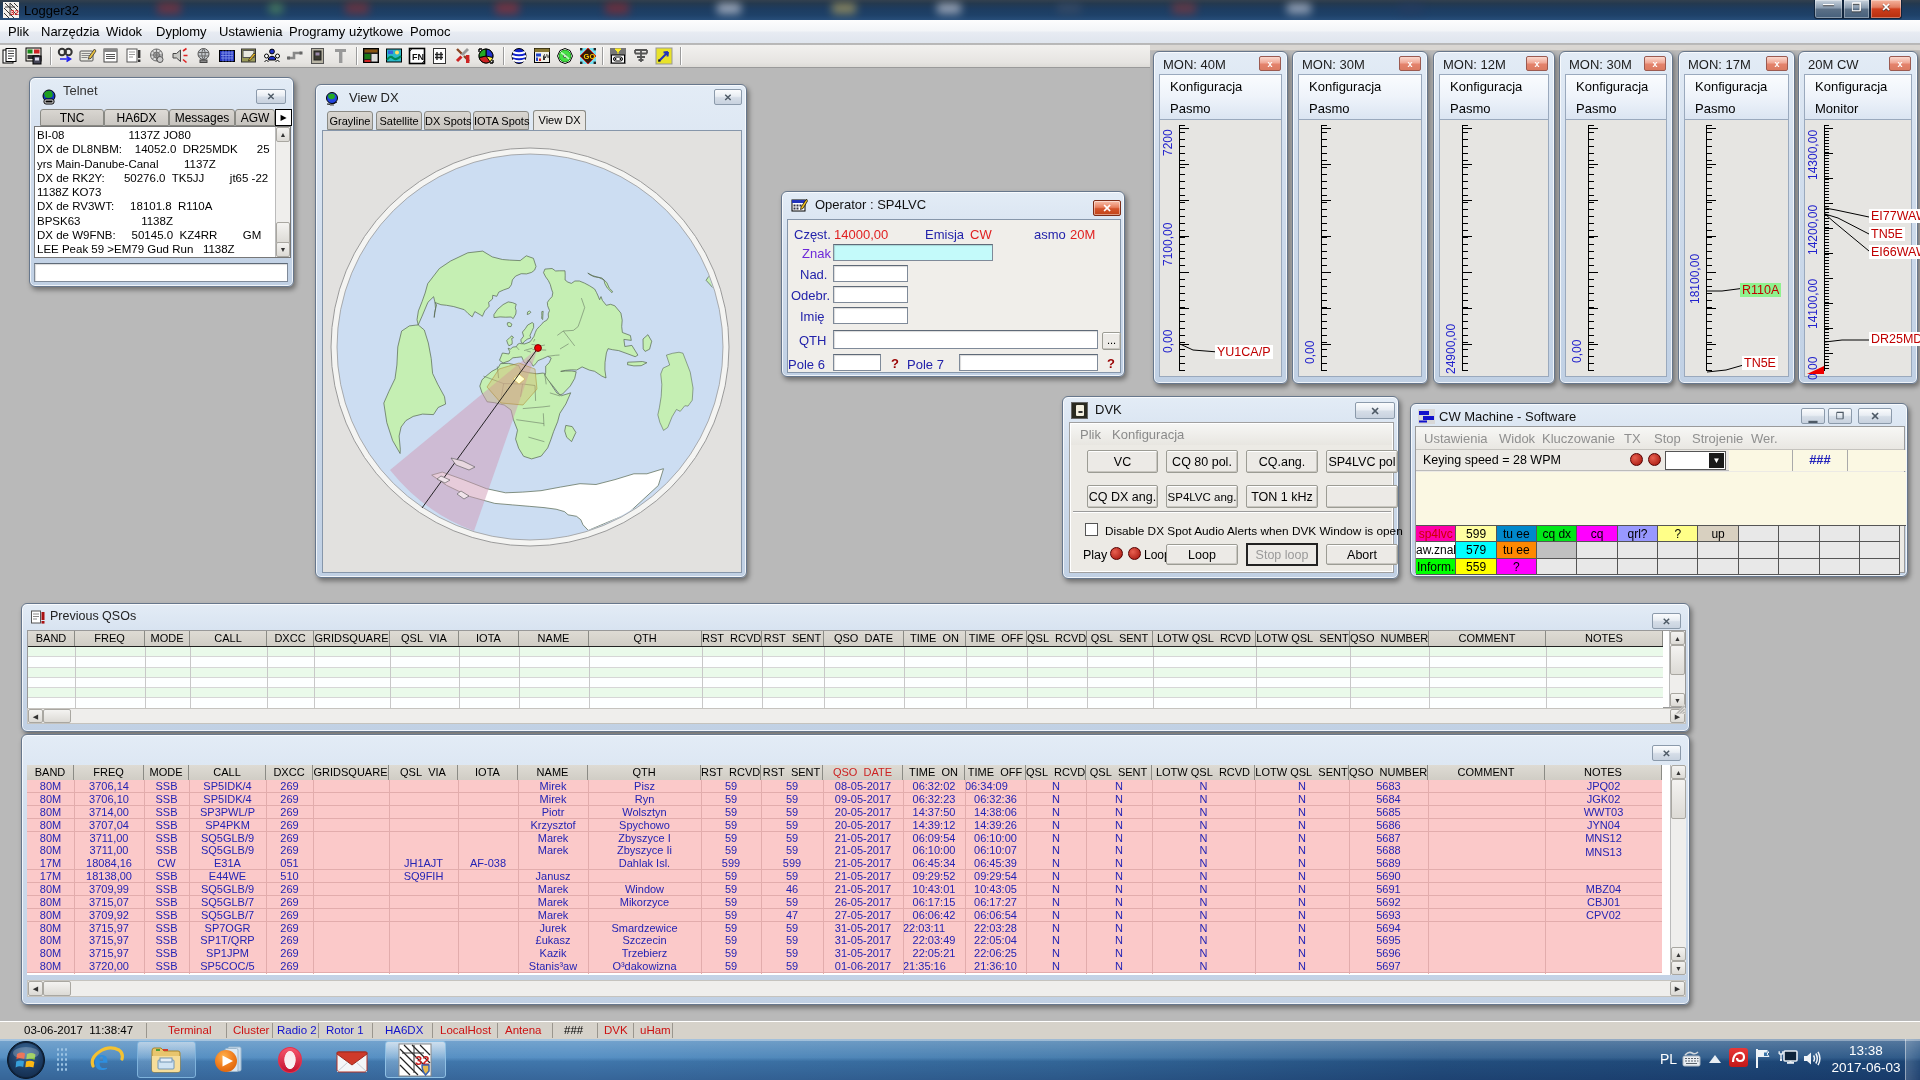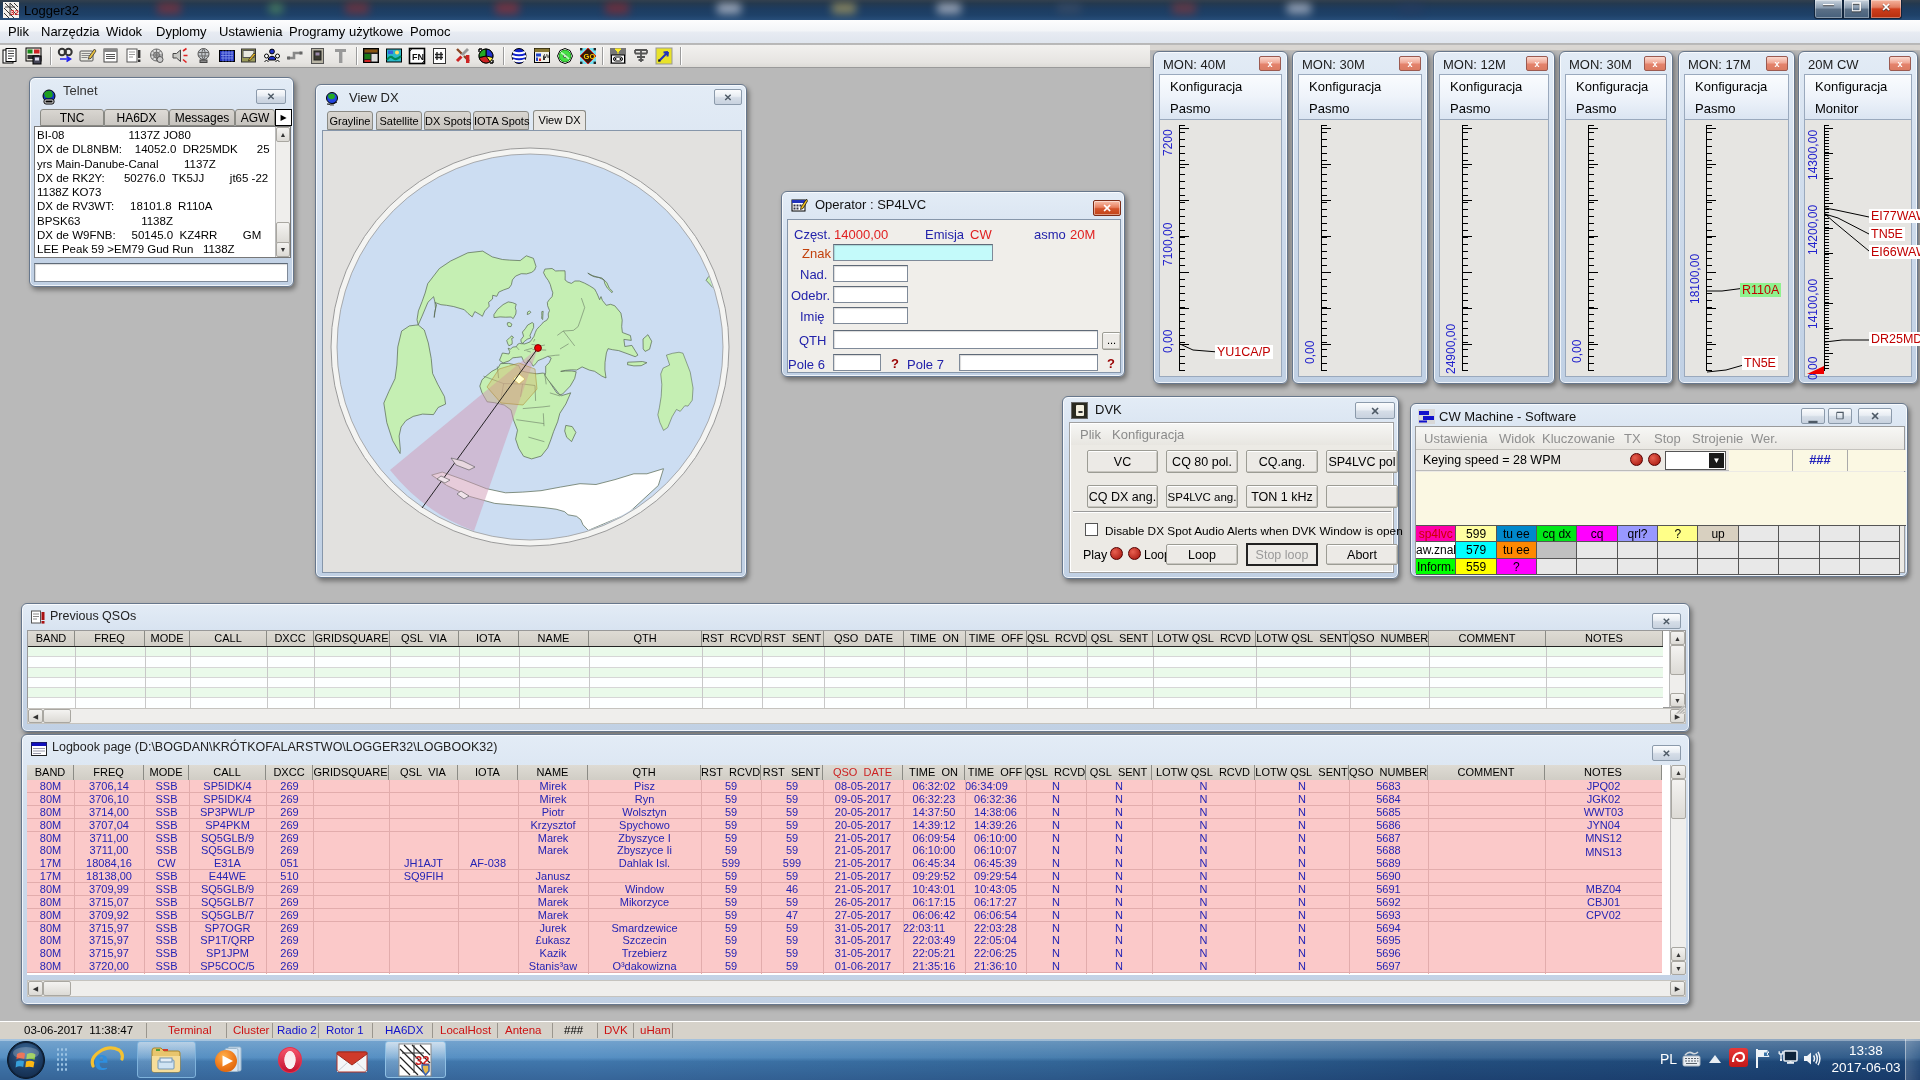--- a/index.html
+++ b/index.html
@@ -543,21 +543,21 @@
   <span class="txt" style="left:33px;color:#111">Operator : SP4LVC</span>
  </div>
  <div class="clsbtn-red" style="left:311px;top:8px;width:28px;height:16px;font-size:11px;line-height:15px">✕</div>
  <div class="client" style="left:5px;top:27px;width:334px;height:154px;background:#f0eeea;font-size:13px">
   <span class="abs" style="left:6px;top:7px;color:#2222aa">Częst.</span>
       <span class="abs" style="left:46px;top:7px;color:#e02020">14000,00</span>
   <span class="abs" style="left:137px;top:7px;color:#2222aa">Emisja</span>
       <span class="abs" style="left:182px;top:7px;color:#e02020">CW</span>
   <span class="abs" style="left:246px;top:7px;color:#2222aa">asmo</span>
       <span class="abs" style="left:282px;top:7px;color:#e02020">20M</span>
-  <span class="abs" style="left:14px;top:26px;color:#c2410c">Znak</span>
+  <span class="abs" style="left:14px;top:26px;color:#6d28d9">Znak</span>
   <div class="inp" style="left:45px;top:24px;width:160px;height:17px;background:#c4fafa"></div>
   <span class="abs" style="left:12px;top:47px;color:#2222aa">Nad.</span>
   <div class="inp" style="left:45px;top:45px;width:75px;height:17px"></div>
   <span class="abs" style="left:3px;top:68px;color:#2222aa">Odebr.</span>
   <div class="inp" style="left:45px;top:66px;width:75px;height:17px"></div>
   <span class="abs" style="left:12px;top:89px;color:#2222aa">Imię</span>
   <div class="inp" style="left:45px;top:87px;width:75px;height:17px"></div>
   <span class="abs" style="left:11px;top:113px;color:#2222aa">QTH</span>
   <div class="inp" style="left:45px;top:110px;width:265px;height:19px"></div>
   <div class="btn" style="left:314px;top:112px;width:19px;height:18px;font-size:11px;line-height:14px">...</div>
@@ -759,28 +759,20 @@
   <div class="sbtn" style="left:15px;top:0;width:28px;height:14px"></div>
   <div class="sbtn" style="right:0;top:0;width:15px;height:14px;font-size:7px;line-height:13px">▶</div>
   <svg style="position:absolute;right:-1px;top:-6px" width="12" height="12">
         <path d="M11 1 L11 11 L1 11 Z" fill="#dcdad5"></path>
         <path d="M3 10.5 L10.5 3 M6 10.5 L10.5 6 M9 10.5 L10.5 9" stroke="#999" stroke-width="1"></path>
       </svg>
  </div>
 </div>
 
 <div class="win" style="left:21px;top:734px;width:1669px;height:271px">
- <div class="wtitle" style="font-size:12.5px">
-  <svg style="position:absolute;left:9px;top:7px" width="16" height="14" viewBox="0 0 16 14">
-   <rect x="0.5" y="0.5" width="15" height="13" fill="#fff" stroke="#222"></rect>
-   <rect x="0.5" y="0.5" width="15" height="3.5" fill="#1111bb"></rect>
-   <path d="M2 6.5h12M2 9h12M2 11.5h8" stroke="#99a" stroke-width="1"></path>
-  </svg>
-  <span class="txt" style="left:30px;color:#222">Logbook page (D:\BOGDAN\KRÓTKOFALARSTWO\LOGGER32\LOGBOOK32)</span>
- </div>
  <div class="clsbtn" style="left:1630px;top:10px;width:29px;height:16px;font-size:10px;line-height:15px">✕</div>
  <div class="abs" style="left:5px;top:30px;width:1659px;height:210px;background:#fff">
   <div class="ghead" style="left:0;width:1635px">
         <div class="hc" style="left:0px;width:47px;color:#000">BAND</div>
         <div class="hc" style="left:47px;width:70px;color:#000">FREQ</div>
         <div class="hc" style="left:117px;width:45px;color:#000">MODE</div>
         <div class="hc" style="left:162px;width:77px;color:#000">CALL</div>
         <div class="hc" style="left:239px;width:47px;color:#000">DXCC</div>
         <div class="hc" style="left:286px;width:76px;color:#000">GRIDSQUARE</div>
         <div class="hc" style="left:362px;width:69px;color:#000">QSL&nbsp;&nbsp;VIA</div>
@@ -1081,21 +1073,21 @@
           <span style="position:absolute;left:0px;width:47px;top:0;text-align:center;overflow:hidden">80M</span>
           <span style="position:absolute;left:47px;width:70px;top:0;text-align:center;overflow:hidden">3720,00</span>
           <span style="position:absolute;left:117px;width:45px;top:0;text-align:center;overflow:hidden">SSB</span>
           <span style="position:absolute;left:162px;width:77px;top:0;text-align:center;overflow:hidden">SP5COC/5</span>
           <span style="position:absolute;left:239px;width:47px;top:0;text-align:center;overflow:hidden">269</span>
           <span style="position:absolute;left:491px;width:70px;top:0;text-align:center;overflow:hidden">Stanis³aw</span>
           <span style="position:absolute;left:561px;width:113px;top:0;text-align:center;overflow:hidden">O³dakowizna</span>
           <span style="position:absolute;left:674px;width:60px;top:0;text-align:center;overflow:hidden">59</span>
           <span style="position:absolute;left:734px;width:62px;top:0;text-align:center;overflow:hidden">59</span>
           <span style="position:absolute;left:796px;width:80px;top:0;text-align:center;overflow:hidden">01-06-2017</span>
-          <span style="position:absolute;left:876px;width:62px;top:0;text-align:center;overflow:hidden">21:35:16</span>
+          <span style="position:absolute;left:876px;width:62px;top:0;overflow:hidden">21:35:16</span>
           <span style="position:absolute;left:938px;width:61px;top:0;text-align:center;overflow:hidden">21:36:10</span>
           <span style="position:absolute;left:999px;width:60px;top:0;text-align:center;overflow:hidden">N</span>
           <span style="position:absolute;left:1059px;width:66px;top:0;text-align:center;overflow:hidden">N</span>
           <span style="position:absolute;left:1125px;width:103px;top:0;text-align:center;overflow:hidden">N</span>
           <span style="position:absolute;left:1228px;width:94px;top:0;text-align:center;overflow:hidden">N</span>
           <span style="position:absolute;left:1322px;width:79px;top:0;text-align:center;overflow:hidden">5697</span>
         </div>
   <div style="position:absolute;left:0;top:0;bottom:0;width:1635px">
           <div style="position:absolute;left:47px;top:0;bottom:0;width:1px;background:#e2acac"></div>
           <div style="position:absolute;left:117px;top:0;bottom:0;width:1px;background:#e2acac"></div>

